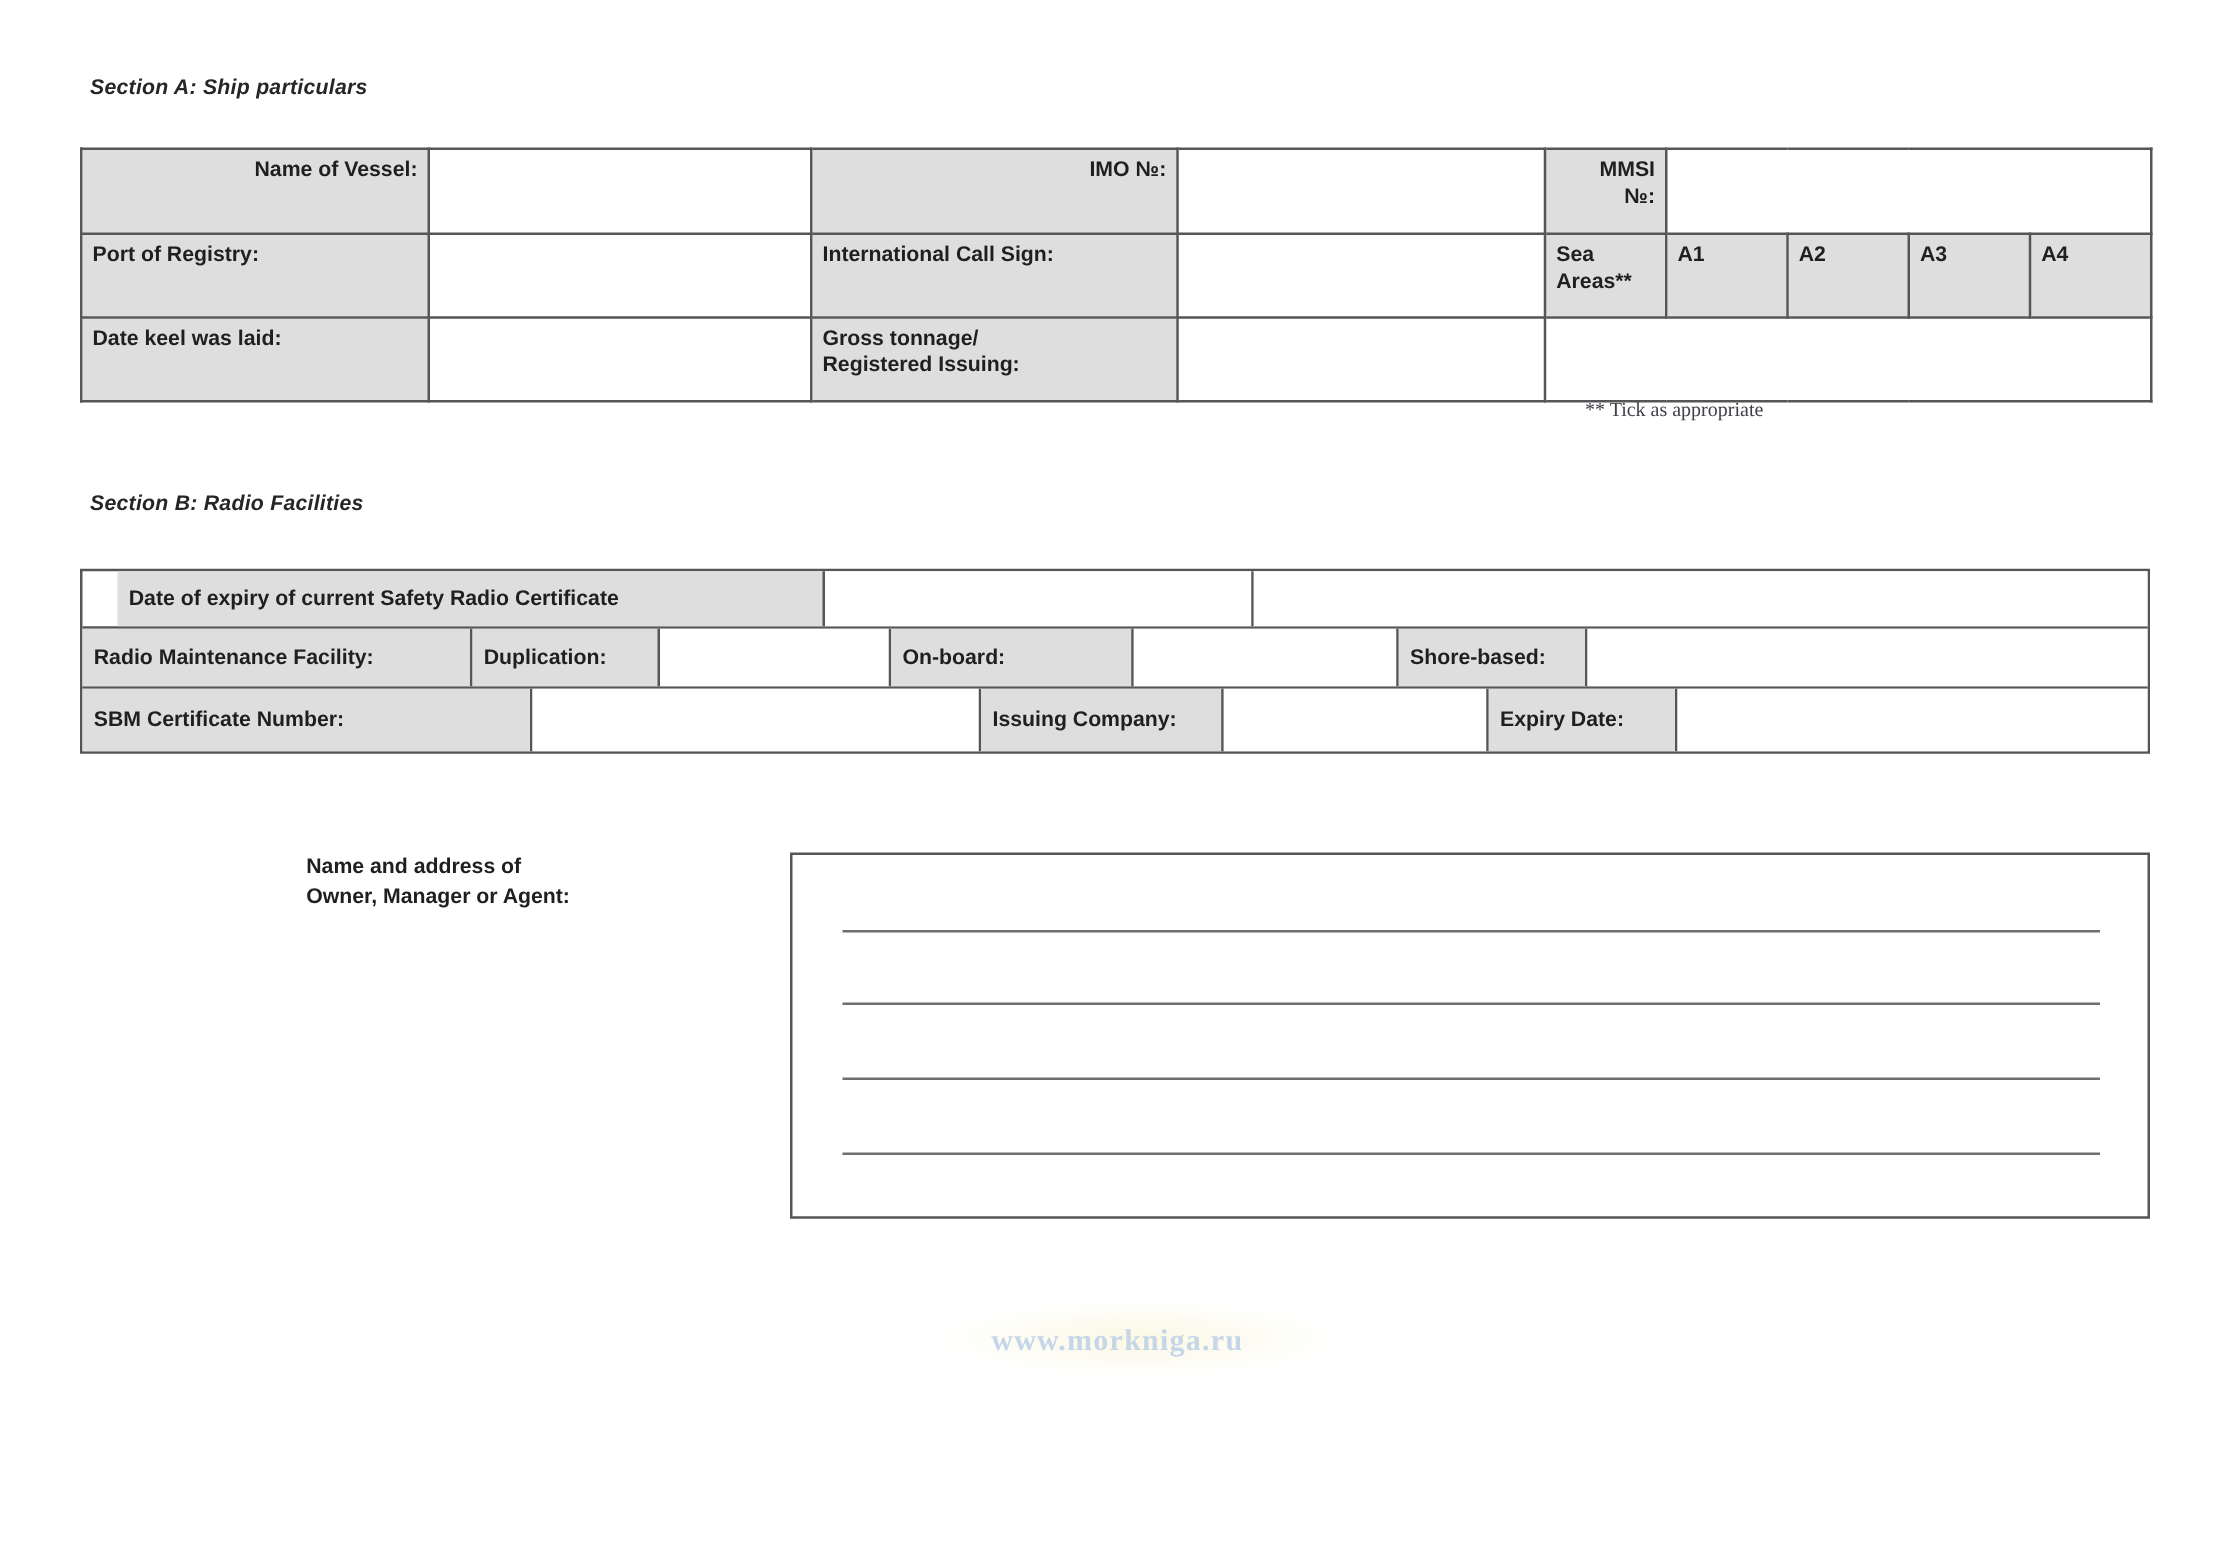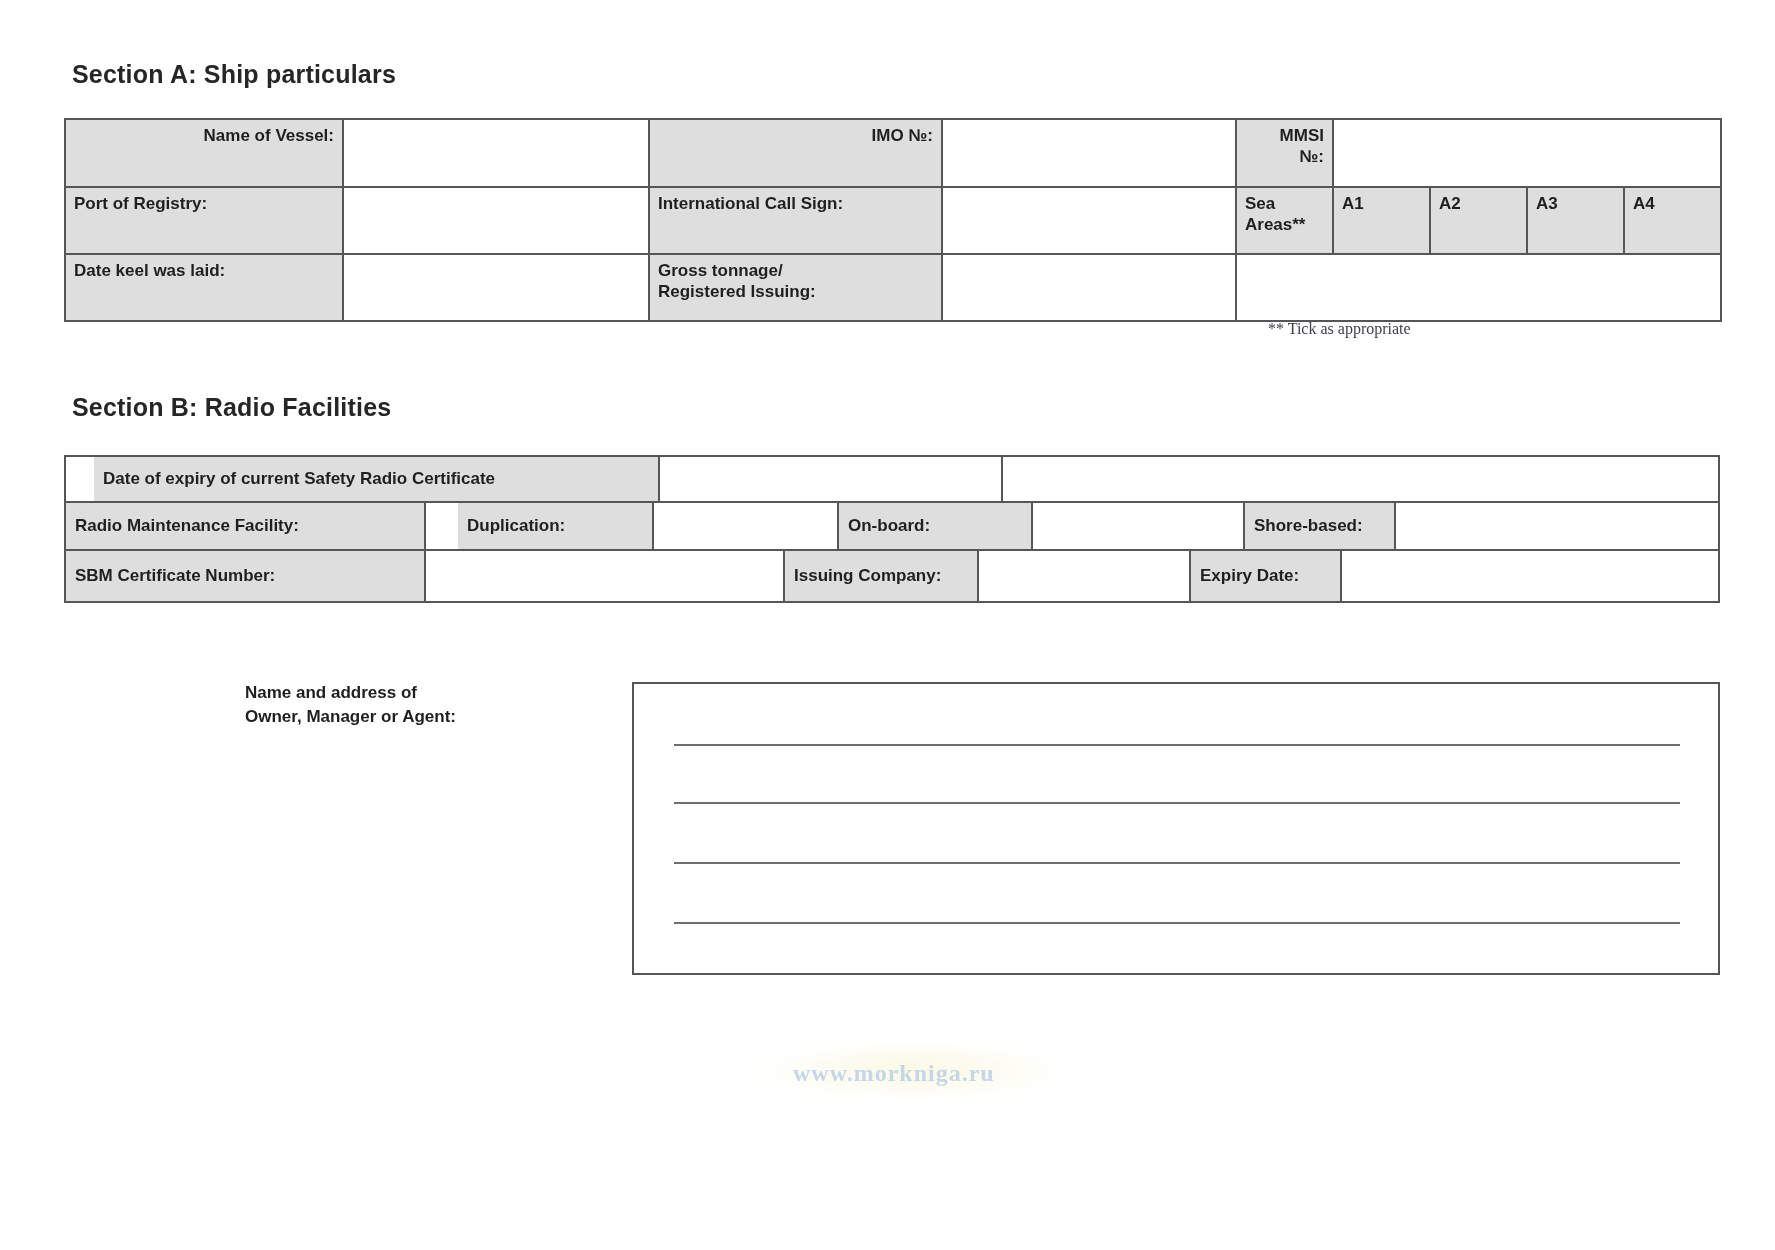--- a/index.html
+++ b/index.html
@@ -1,22 +1,22 @@
 <!DOCTYPE html>
 <html><head>
 <meta charset="utf-8">
 <style>
   html,body{margin:0;padding:0;background:#ffffff;}
   .page{
     position:relative;width:1775px;height:1250px;background:#ffffff;
     font-family:"Liberation Sans",sans-serif;color:#1f1f1f;overflow:hidden;
   }
   .heading{
-    position:absolute;left:72px;font-size:25px;font-weight:700;color:#262626;
-    letter-spacing:0.2px;white-space:nowrap;
+    position:absolute;left:72px;font-size:17px;font-weight:700;color:#262626;
+    letter-spacing:0.2px;white-space:nowrap;font-style:italic;
   }
   
   table.ship{
     position:absolute;left:64px;top:118px;width:1656px;
     border-collapse:collapse;table-layout:fixed;
   }
   table.ship td{
     border:2px solid #565656;vertical-align:top;
     padding:5px 8px;font-size:17px;font-weight:700;line-height:1.25;
     overflow:hidden;
@@ -126,22 +126,22 @@
 
   <div class="heading" style="top:393px;">Section B: Radio Facilities</div>
 
   <div class="btable">
     <div class="brow r1">
       <div class="bcell g" style="width:566px;">Date of expiry of current Safety Radio Certificate</div>
       <div class="bcell w" style="width:343px;"></div>
       <div class="bcell w"></div>
     </div>
     <div class="brow r2">
-      <div class="bcell g" style="width:360px;">Radio Maintenance Facility:</div>
-      <div class="bcell g" style="width:196px;margin-left:32px;">Duplication:</div>
+      <div class="bcell g" style="width:312px;">Radio Maintenance Facility:</div>
+      <div class="bcell g" style="width:150px;">Duplication:</div>
       <div class="bcell w" style="width:185px;"></div>
       <div class="bcell g" style="width:194px;">On-board:</div>
       <div class="bcell w" style="width:212px;"></div>
       <div class="bcell g" style="width:151px;">Shore-based:</div>
       <div class="bcell w"></div>
     </div>
     <div class="brow r3">
       <div class="bcell g" style="width:360px;">SBM Certificate Number:</div>
       <div class="bcell w" style="width:359px;"></div>
       <div class="bcell g" style="width:194px;">Issuing Company:</div>

